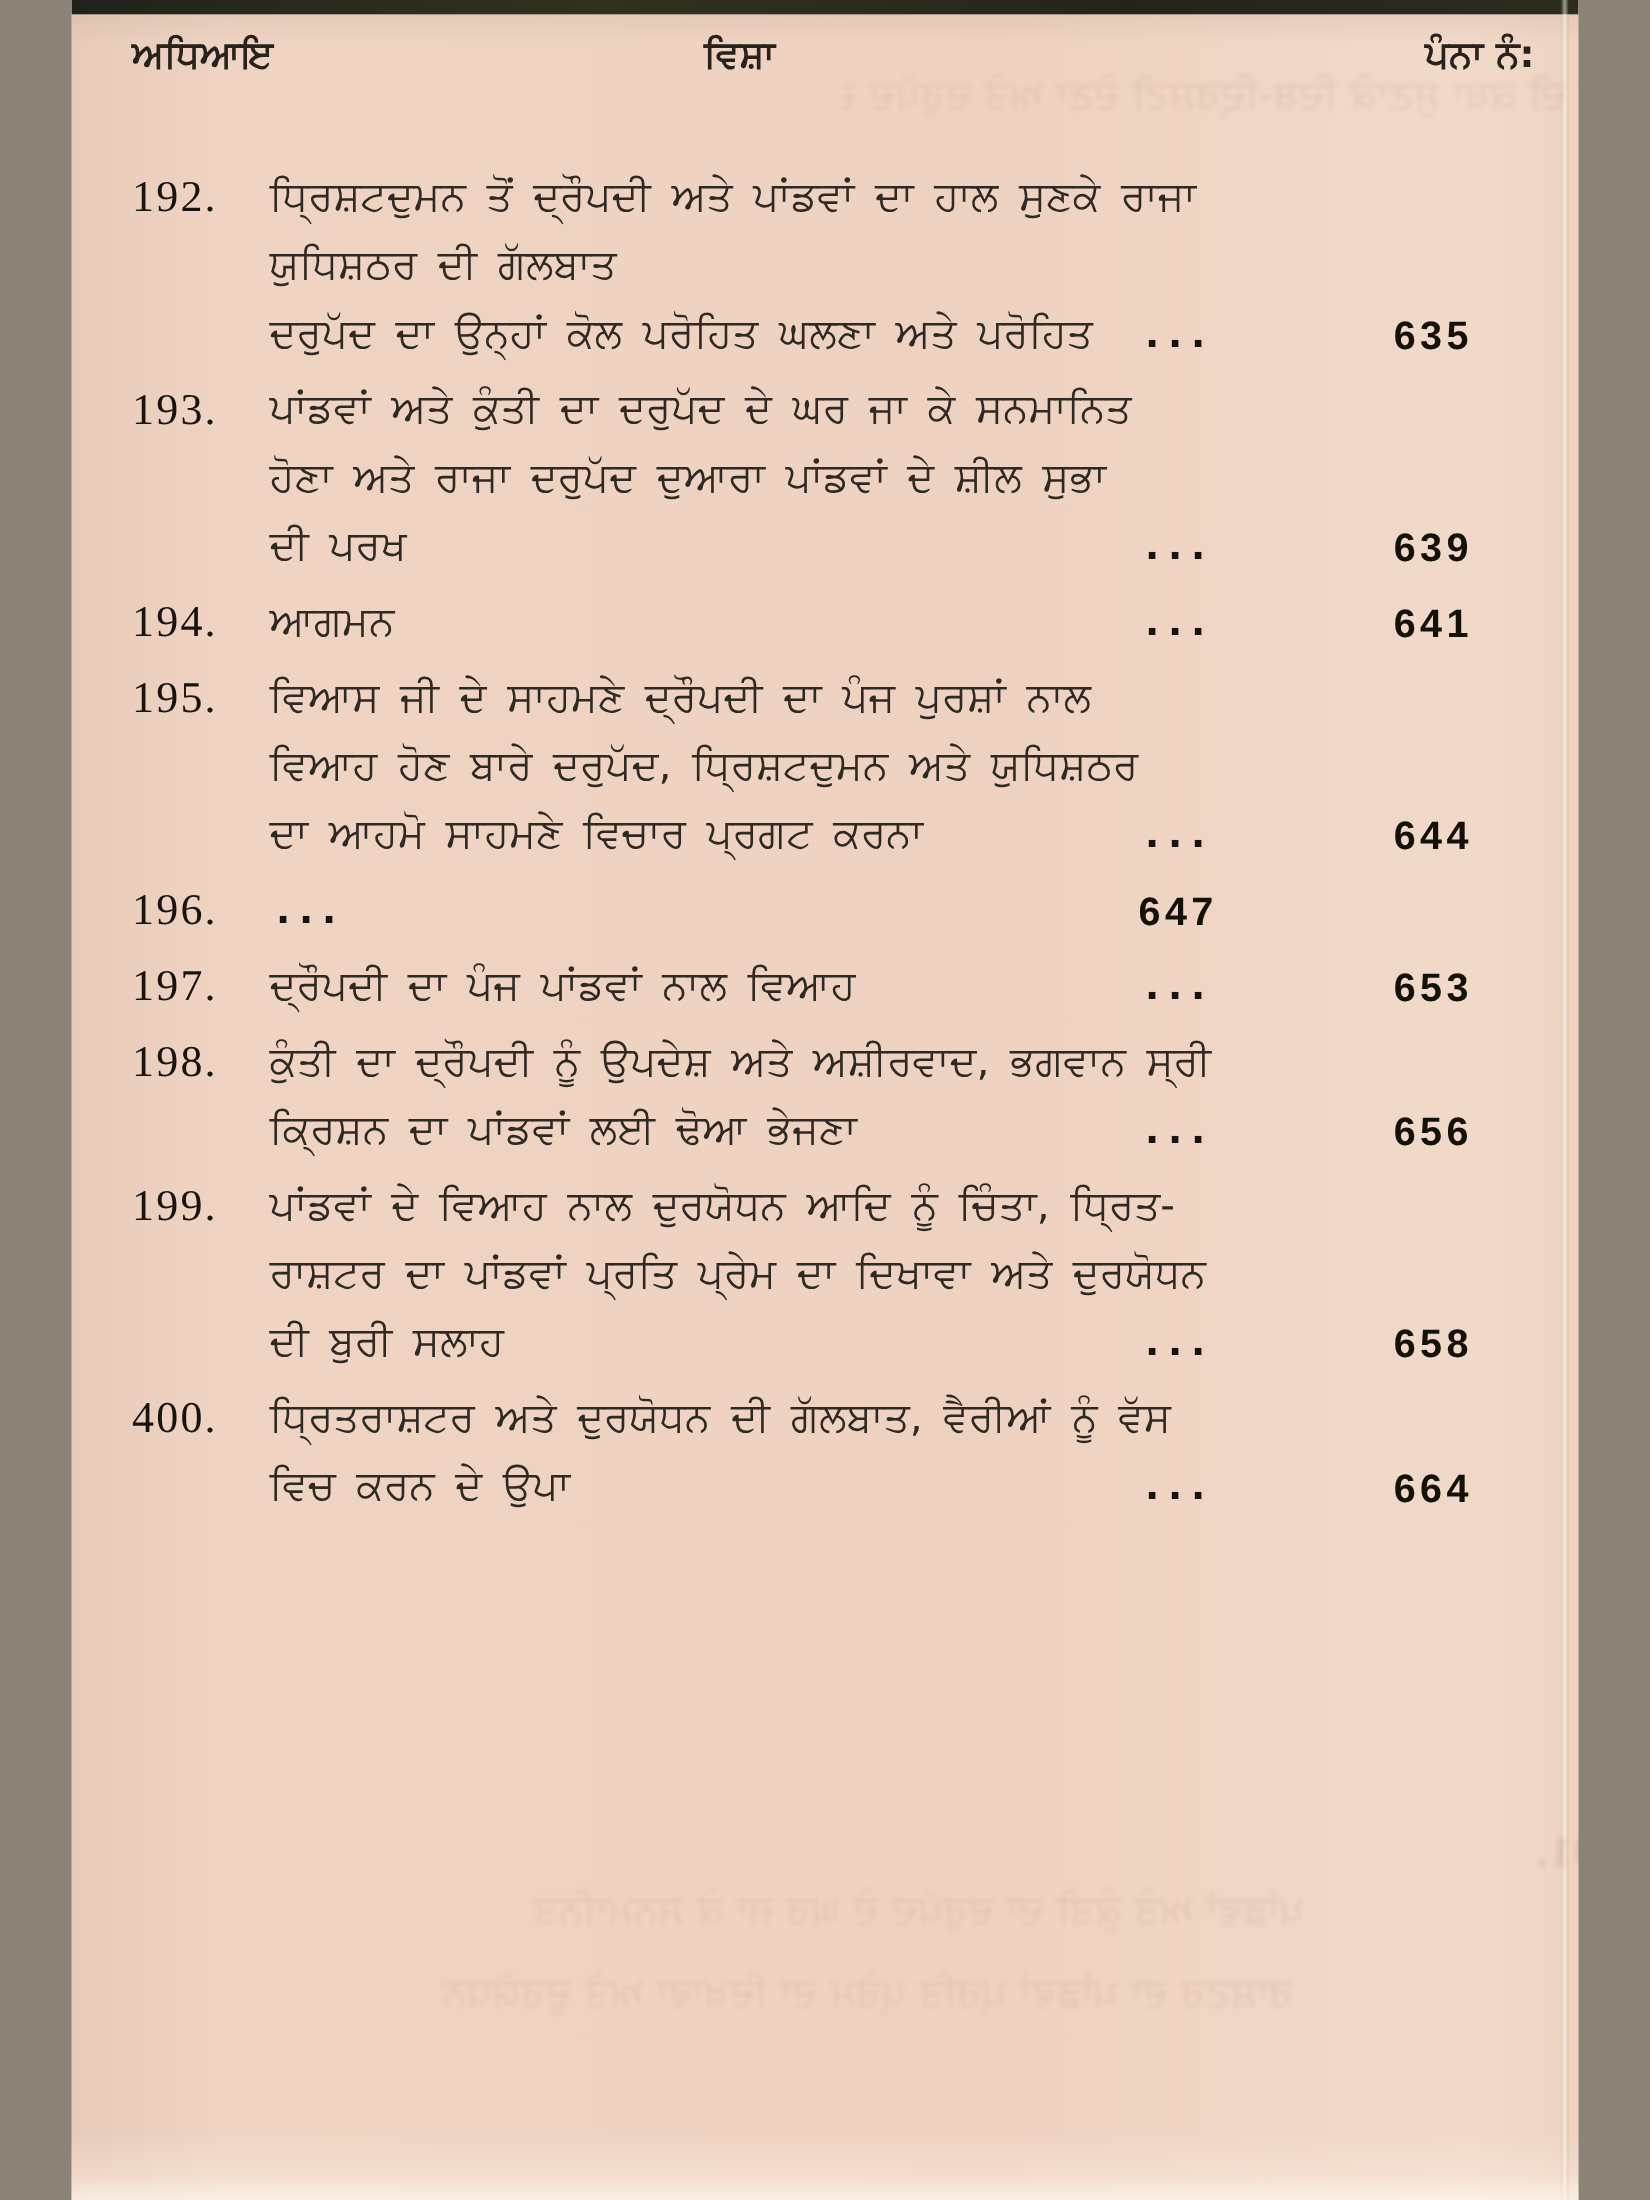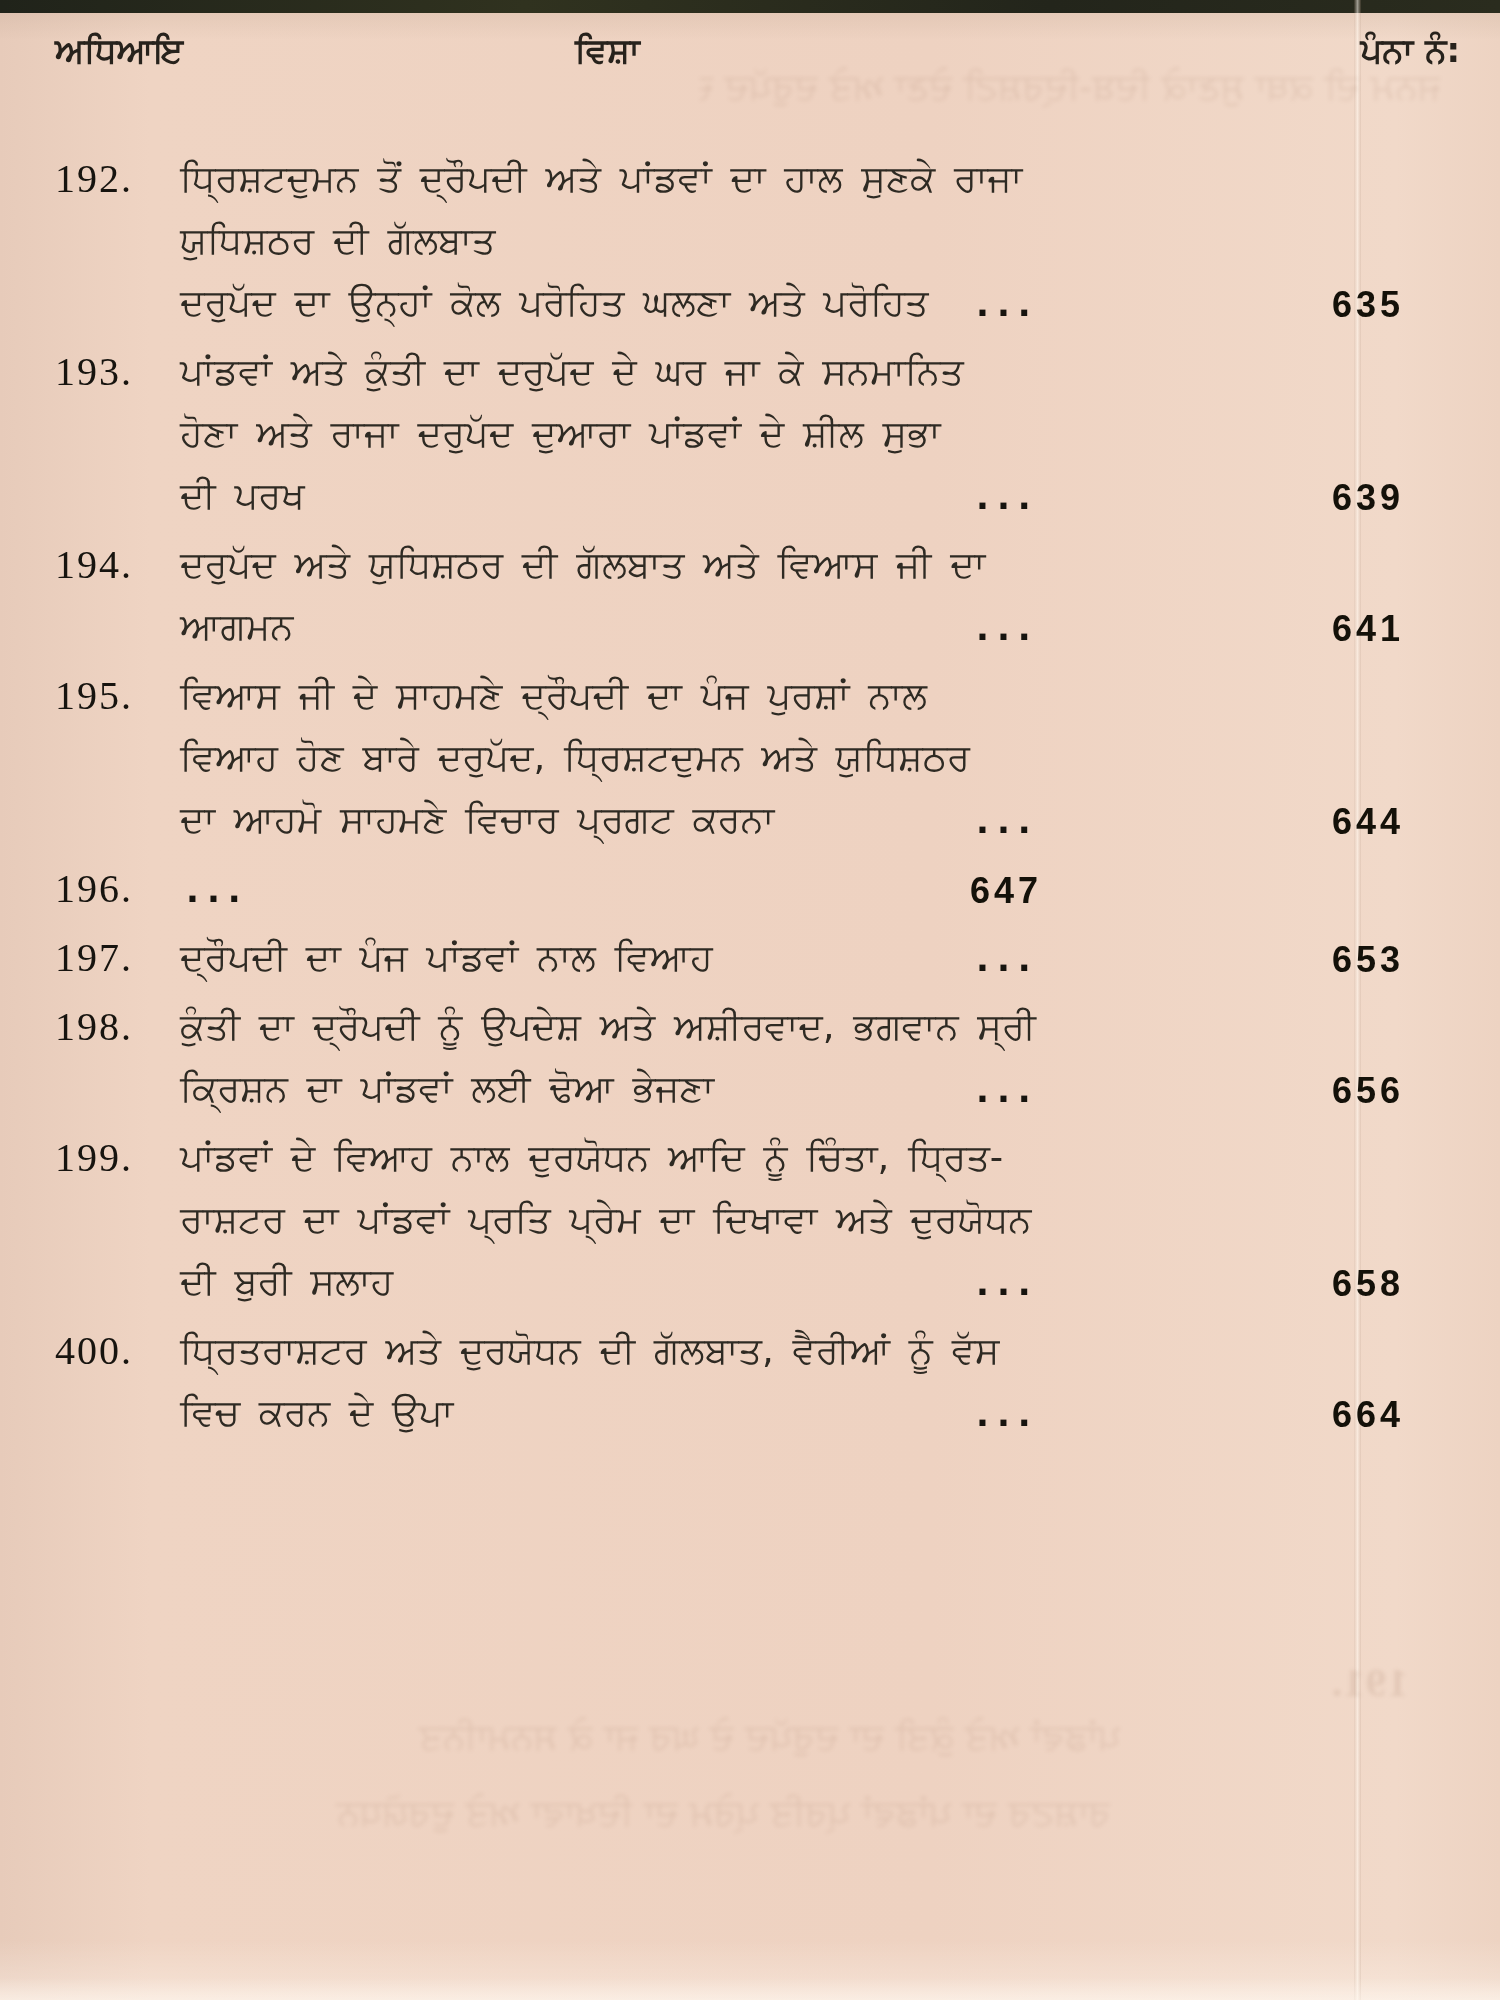--- a/index.html
+++ b/index.html
@@ -1,18 +1,18 @@
 <!DOCTYPE html>
 <html><head>
 <meta charset="utf-8">
 <style>
   html,body { margin:0; padding:0; background:#8b8378; }
   .page {
     position:relative;
-    width:1500px; height:2000px;
+    width:1370px; height:2000px;
     margin:0 auto;
     overflow:hidden;
     color:#2e2a23;
     font-family:"DejaVu Sans", sans-serif;
     background:
       linear-gradient(180deg, rgba(110,85,60,0.12) 0px, rgba(110,85,60,0) 40px),
       linear-gradient(0deg, rgba(255,246,238,0.45) 0px, rgba(255,246,238,0) 60px),
       linear-gradient(90deg, #e7cbba 0%, #efd4c3 10%, #eed2c1 62%, #f1d9c9 93%, #edd3c2 100%);
   }
   .top-edge {
@@ -90,21 +90,20 @@
           <div class="line">ਪਾਂਡਵਾਂ ਅਤੇ  ਕੁੰਤੀ ਦਾ  ਦਰੁਪੱਦ ਦੇ ਘਰ ਜਾ ਕੇ ਸਨਮਾਨਿਤ</div>
           <div class="line">ਹੋਣਾ ਅਤੇ ਰਾਜਾ  ਦਰੁਪੱਦ ਦੁਆਰਾ ਪਾਂਡਵਾਂ ਦੇ ਸ਼ੀਲ ਸੁਭਾ</div>
           <div class="line">ਦੀ ਪਰਖ</div>
         </div>
         <div class="leader">...</div>
         <div class="pageno">639</div>
       </div>
       <div class="entry">
         <div class="num">194.</div>
         <div class="lines">
-          <div class="line">ਦਰੁਪੱਦ  ਅਤੇ ਯੁਧਿਸ਼ਠਰ ਦੀ ਗੱਲਬਾਤ ਅਤੇ  ਵਿਆਸ ਜੀ ਦਾ</div>
           <div class="line">ਆਗਮਨ</div>
         </div>
         <div class="leader">...</div>
         <div class="pageno">641</div>
       </div>
       <div class="entry">
         <div class="num">195.</div>
         <div class="lines">
           <div class="line">ਵਿਆਸ ਜੀ ਦੇ ਸਾਹਮਣੇ ਦ੍ਰੌਪਦੀ ਦਾ ਪੰਜ  ਪੁਰਸ਼ਾਂ ਨਾਲ</div>
           <div class="line">ਵਿਆਹ ਹੋਣ ਬਾਰੇ  ਦਰੁਪੱਦ, ਧ੍ਰਿਸ਼ਟਦੁਮਨ  ਅਤੇ ਯੁਧਿਸ਼ਠਰ</div>

